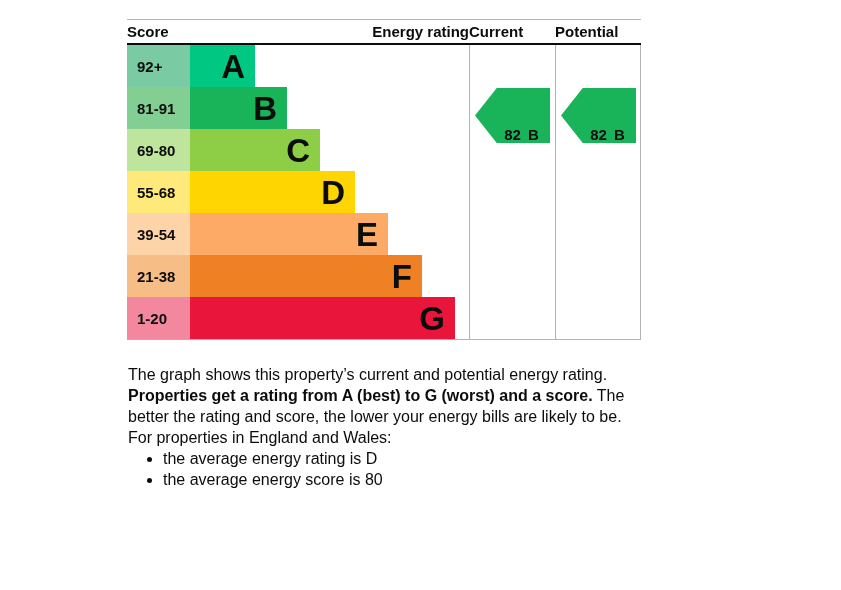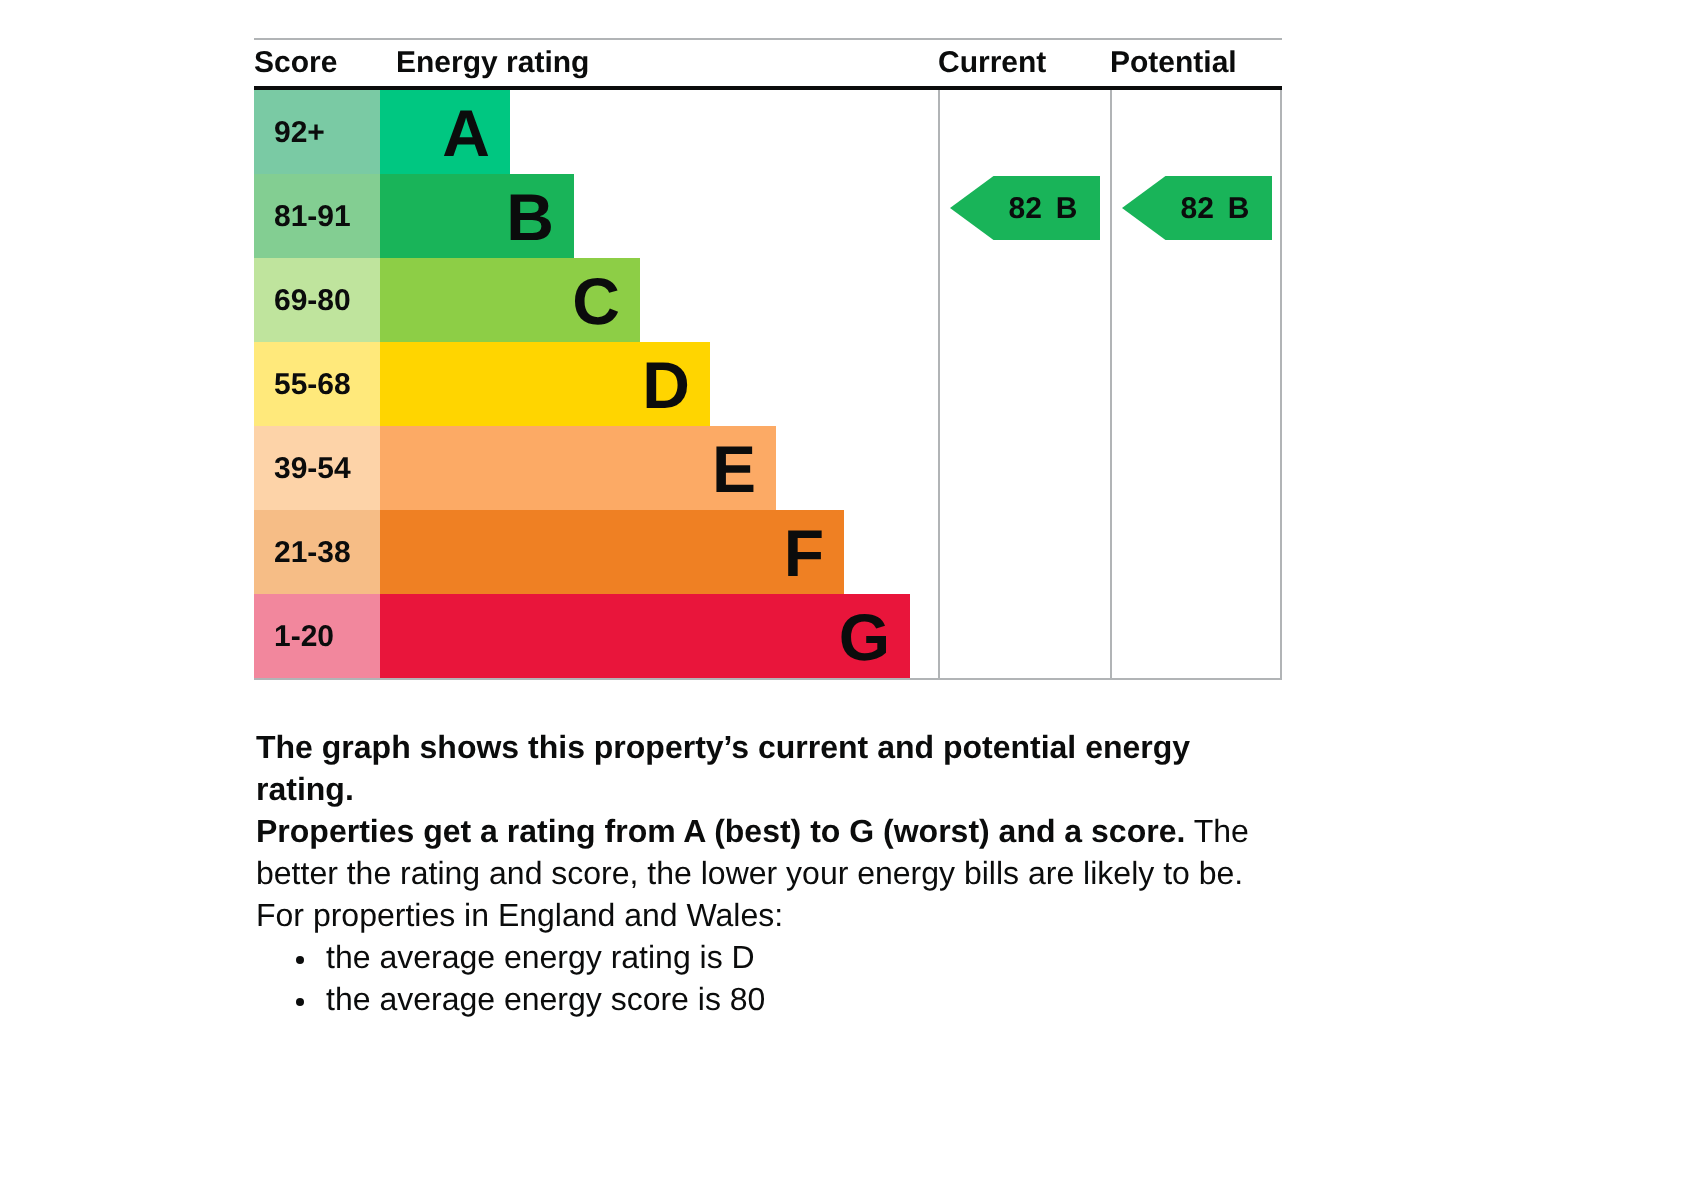--- a/index.html
+++ b/index.html
@@ -13,53 +13,53 @@
     position:absolute;left:127px;top:19px;width:514px;
     border-top:1px solid #b1b4b6;border-bottom:1px solid #b1b4b6;
   }
   .epc-header{
     display:grid;grid-template-columns:63px 279px 86px 86px;
     height:23px;align-items:center;
     border-bottom:2px solid #0b0c0c;
     font-weight:bold;font-size:15px;
   }
   .h-center{text-align:left;}
-  .h-left{padding-left:8px;}
+  .h-left{padding-left:8px;text-align:right;}
   .bands{position:relative;}
   .band-row{display:flex;height:42px;}
   .score-cell{
     width:63px;flex:0 0 63px;display:flex;align-items:center;
     padding-left:10px;box-sizing:border-box;
     font-weight:bold;font-size:15px;
   }
   .bar{
     display:flex;align-items:center;justify-content:flex-end;
     padding-right:10px;box-sizing:border-box;
     font-weight:bold;font-size:33px;line-height:1;
   }
   .vline{
     position:absolute;top:0;bottom:0;width:1px;background:#b1b4b6;
   }
   .vline.v1{left:342px;}
   .vline.v2{left:428px;}
   .vline.v3{left:513px;}
   .arrow{
-    position:absolute;width:75px;height:32px;
+    position:absolute;width:75px;height:55px;
     clip-path:polygon(29% 0,100% 0,100% 100%,29% 100%,0 50%);
-    display:flex;align-items:center;justify-content:center;
+    display:flex;align-items:flex-end;justify-content:center;
     padding-left:18px;box-sizing:border-box;
     font-weight:bold;font-size:15px;gap:7px;color:#0b0c0c;
   }
   
   .copy{
     position:absolute;left:128px;top:364px;width:516px;
     font-size:16px;line-height:21px;
   }
   .copy p{margin:0;}
-  .p1{margin-bottom:26px;font-weight:bold;}
+  .p1{margin-bottom:26px;}
   .p2{margin-bottom:25px;}
   .p3{margin-bottom:10px;}
   .copy ul{margin:0;padding-left:35px;}
   .copy li{line-height:21px;}
 </style>
 </head>
 <body>
 
 <div class="epc">
   <div class="epc-header">

